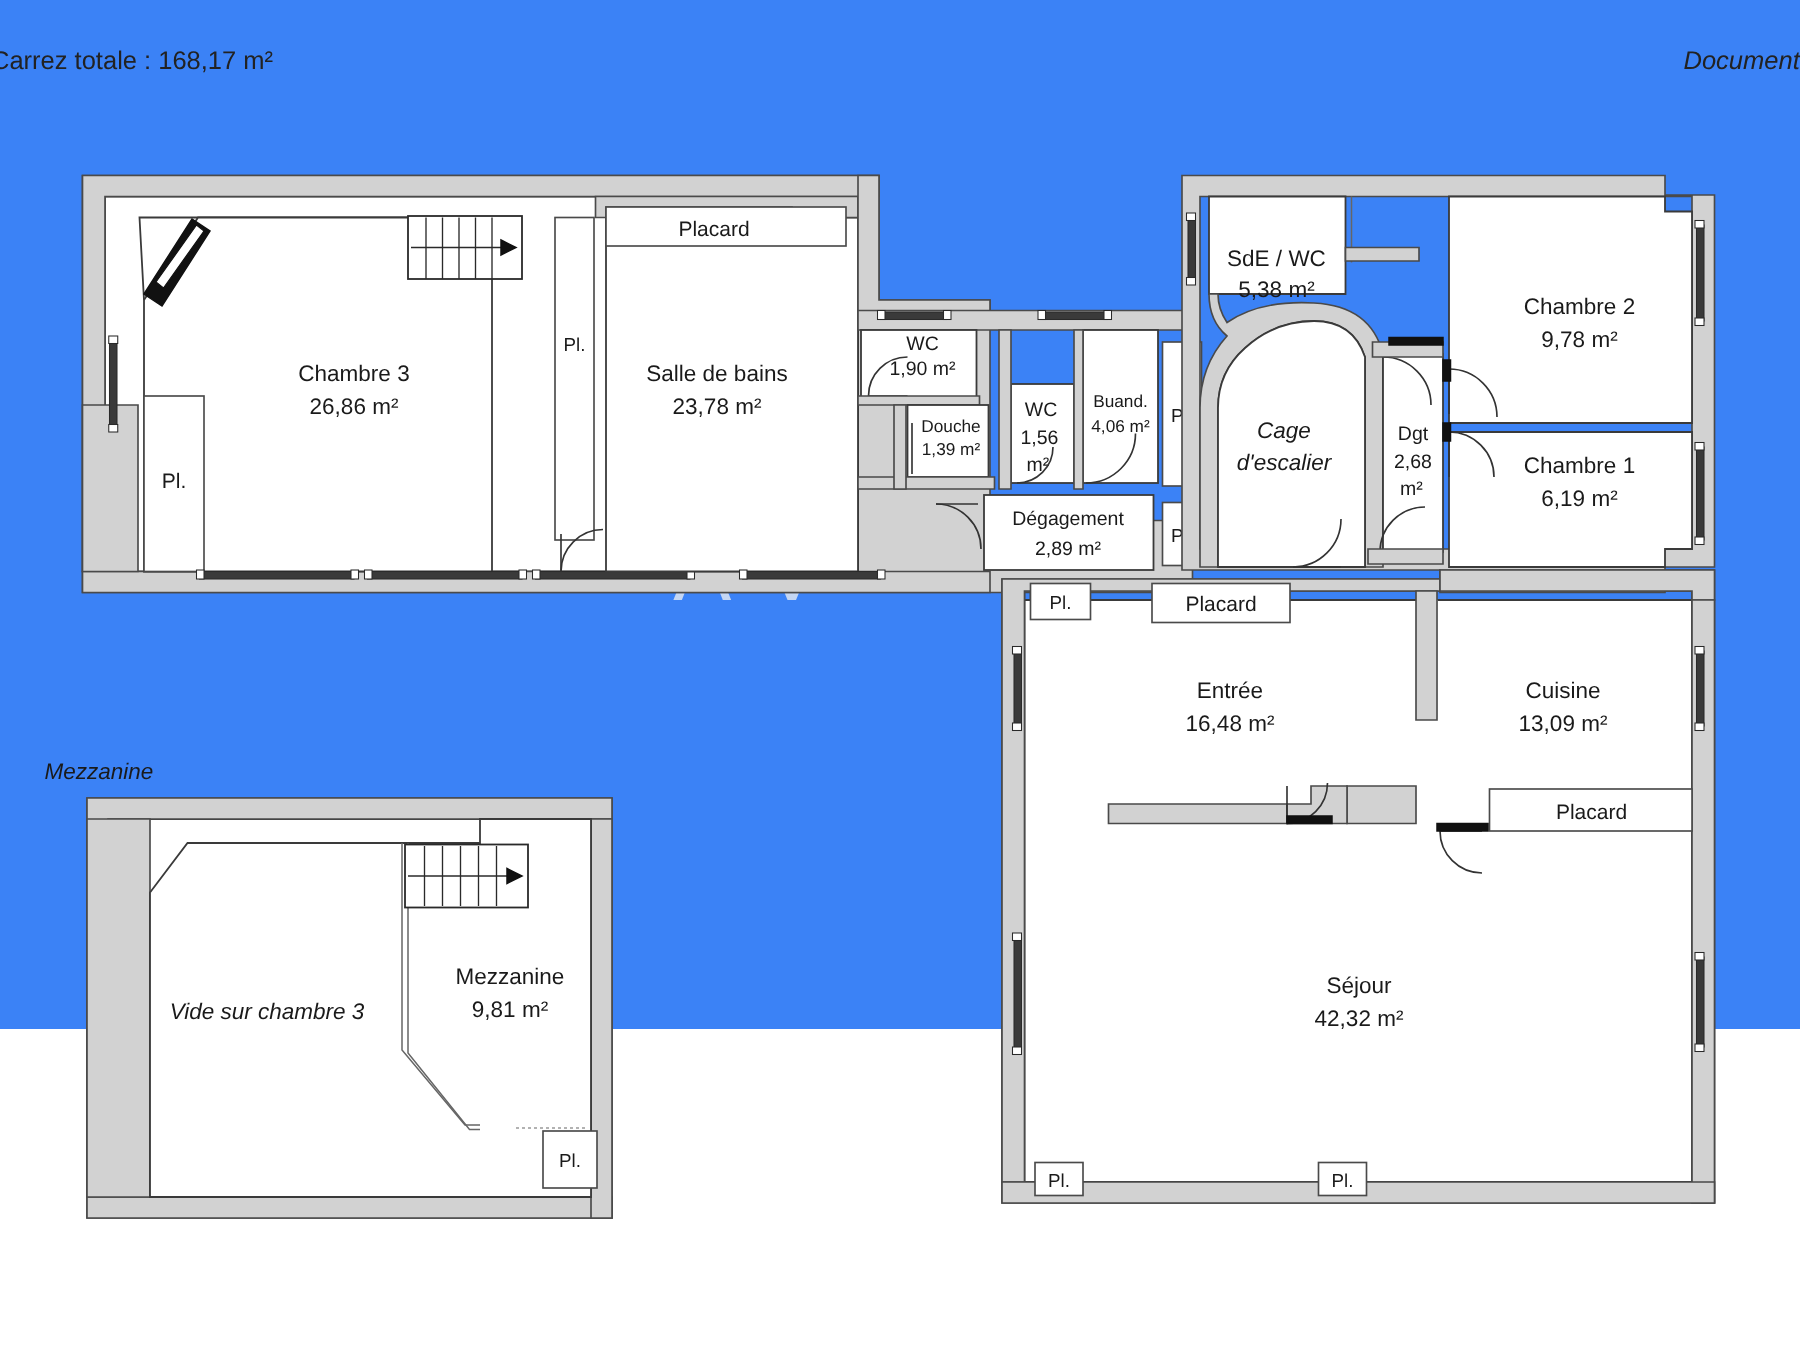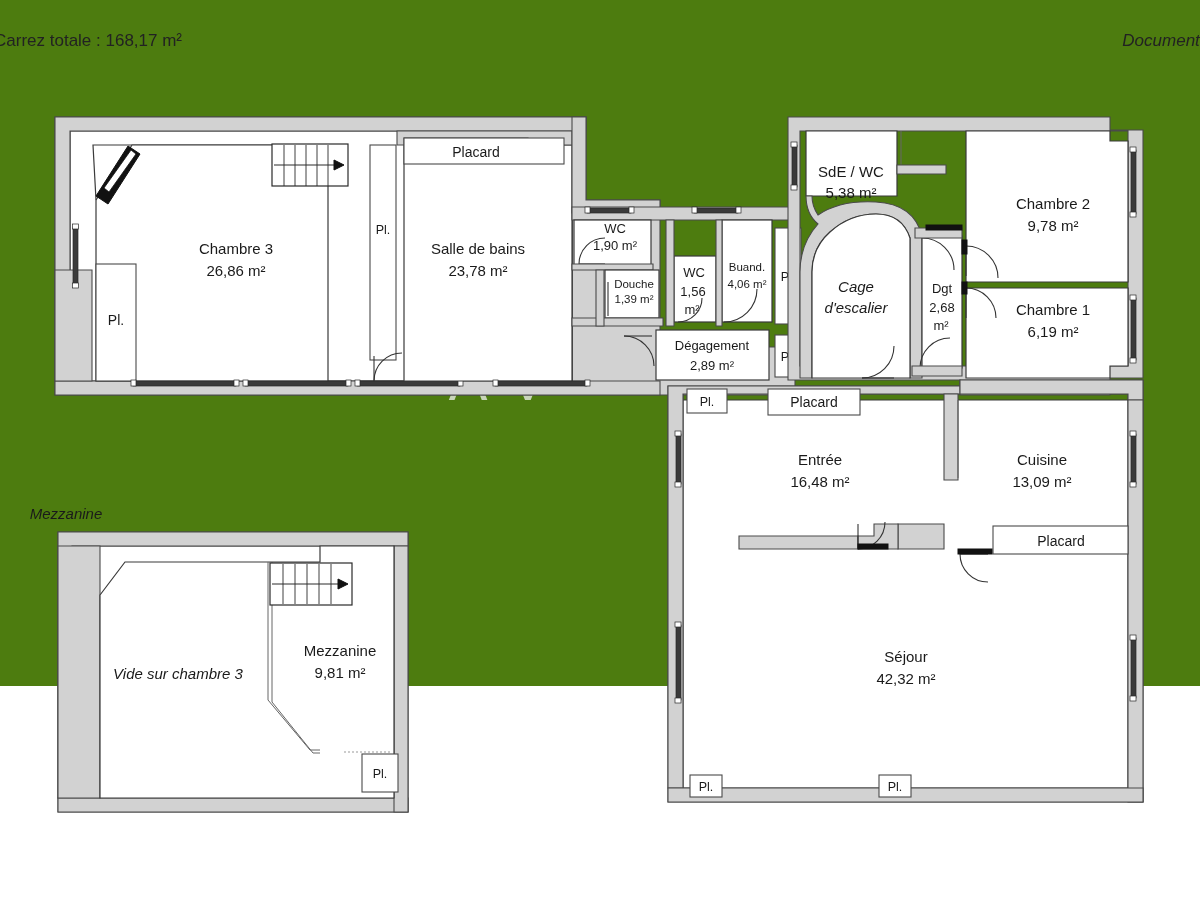--- a/index.html
+++ b/index.html
@@ -1,18 +1,18 @@
 <!DOCTYPE html>
 <html><head>
 <meta charset="utf-8">
 <style>
   html,body{margin:0;padding:0;background:#ffffff;}
   body{width:1200px;height:900px;overflow:hidden;
        font-family:"Liberation Sans","DejaVu Sans",sans-serif;color:#1a1a1a;}
-  #stage{position:relative;width:1200px;height:686px;background:#4d7c0f;}
+  #stage{position:relative;width:1200px;height:686px;background:#3b82f6;}
   .hdr{position:absolute;font-size:17px;color:#222;white-space:nowrap;}
   #title-left{left:-6px;top:31px;}
   #title-right{right:-14px;top:31px;font-style:italic;}
   svg{position:absolute;left:0;top:0;}
   text{font-family:"Liberation Sans","DejaVu Sans",sans-serif;fill:#1a1a1a;}
   .rlbl{font-size:15px;text-anchor:middle;}
   .rsml{font-size:13px;text-anchor:middle;}
   .rxs{font-size:11.5px;text-anchor:middle;}
   .pl{font-size:14px;text-anchor:middle;}
   .plsm{font-size:12.5px;text-anchor:middle;}

